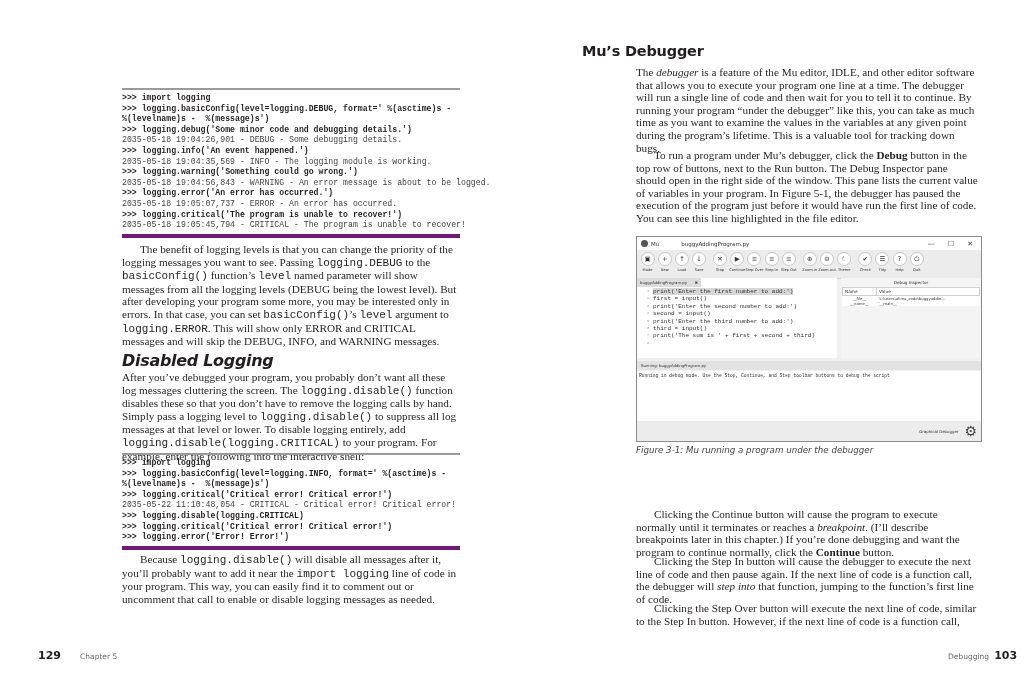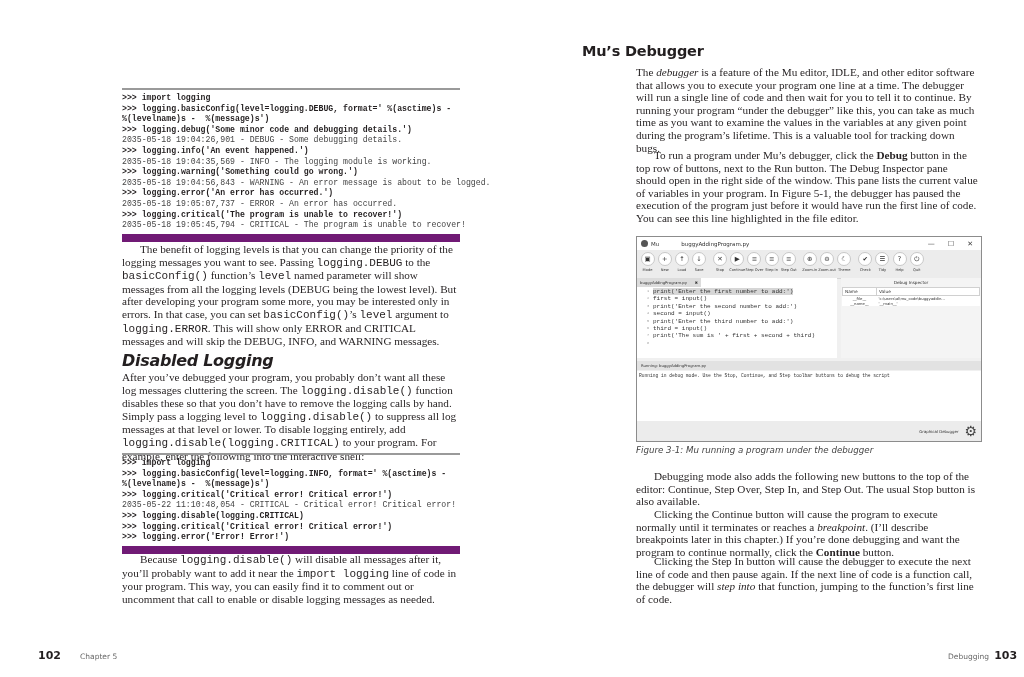--- a/index.html
+++ b/index.html
@@ -6,21 +6,21 @@
   body { width: 1024px; height: 677px; position: relative; overflow: hidden;
          font-family: "Liberation Serif", "DejaVu Serif", serif; color: #231f20; }
   .page { position: absolute; top: 0; height: 677px; }
   .page.left { left: 0; width: 512px; }
   .page.right { left: 512px; width: 512px; }
 
   .para { position: absolute; font-size: 11.2px; line-height: 12.6px; margin: 0; text-align: left; }
   .para .indent { display: inline-block; width: 18px; }
   code, .mono { font-family: "Liberation Mono", "DejaVu Sans Mono", monospace; font-size: 11px; }
 
-  .codeblock { position: absolute; border-top: 2px solid #9a9a9a; border-bottom: 8px solid #701a75;
+  .codeblock { position: absolute; border-top: 2px solid #9a9a9a; border-bottom: 4px solid #701a75;
                padding: 3px 0 3px 0; font-family: "Liberation Mono", "DejaVu Sans Mono", monospace;
                font-size: 8.2px; line-height: 10.6px; white-space: pre; }
   .codeblock .in { font-weight: bold; }
   .codeblock .out { color: #444; }
 
   .h2-left { position: absolute; left: 122px; top: 351px; font-family: "DejaVu Sans", sans-serif;
              font-weight: bold; font-style: italic; font-size: 16px; letter-spacing: -0.3px; }
   .h1-right { position: absolute; left: 70px; top: 43px; font-family: "DejaVu Sans", sans-serif;
               font-weight: bold; font-size: 14.5px; letter-spacing: -0.2px; }
 
@@ -79,21 +79,21 @@
 
   <div class="h2-left">Disabled Logging</div>
 
   <p class="para" style="left:122px; top:371px; width:338px;"><span><span>After you’ve debugged your program, you probably don’t want all these log messages cluttering the screen. The </span><code>logging.disable()</code><span> function disables these so that you don’t have to remove the logging calls by hand. Simply pass a logging level to </span><code>logging.disable()</code><span> to suppress all log messages at that level or lower. To disable logging entirely, add </span><code>logging.disable(logging.CRITICAL)</code><span> to your program. For example, enter the following into the interactive shell:</span></span></p>
 
   <div class="codeblock" style="left:122px; top:453px; width:338px;"><div class="in">&gt;&gt;&gt; import logging</div><div class="in">&gt;&gt;&gt; logging.basicConfig(level=logging.INFO, format=' %(asctime)s -</div><div class="in">%(levelname)s -  %(message)s')</div><div class="in">&gt;&gt;&gt; logging.critical('Critical error! Critical error!')</div><div class="out">2035-05-22 11:10:48,054 - CRITICAL - Critical error! Critical error!</div><div class="in">&gt;&gt;&gt; logging.disable(logging.CRITICAL)</div><div class="in">&gt;&gt;&gt; logging.critical('Critical error! Critical error!')</div><div class="in">&gt;&gt;&gt; logging.error('Error! Error!')</div></div>
 
   <p class="para" style="left:122px; top:553px; width:338px;"><span class="indent"></span><span><span>Because </span><code>logging.disable()</code><span> will disable all messages after it, you’ll probably want to add it near the </span><code>import logging</code><span> line of code in your program. This way, you can easily find it to comment out or uncomment that call to enable or disable logging messages as needed.</span></span></p>
 
   <div class="folio" style="left:38px;">
-    <span class="num">102</span>
+    <span class="num">129</span>
     <span class="label" style="margin-left:14px;">Chapter 5</span>
   </div>
 </div>
 
 <div class="page right">
   <div class="h1-right">Mu’s Debugger</div>
 
   <p class="para" style="left:124px; top:66px; width:344px;"><span><span>The </span><em>debugger</em><span> is a feature of the Mu editor, IDLE, and other editor software that allows you to execute your program one line at a time. The debugger will run a single line of code and then wait for you to tell it to continue. By running your program “under the debugger” like this, you can take as much time as you want to examine the values in the variables at any given point during the program’s lifetime. This is a valuable tool for tracking down bugs.</span></span></p>
 
   <p class="para" style="left:124px; top:149px; width:344px;"><span class="indent"></span><span><span>To run a program under Mu’s debugger, click the </span><strong>Debug</strong><span> button in the top row of buttons, next to the Run button. The Debug Inspector pane should open in the right side of the window. This pane lists the current value of variables in your program. In Figure 5-1, the debugger has paused the execution of the program just before it would have run the first line of code. You can see this line highlighted in the file editor.</span></span></p>
@@ -219,24 +219,24 @@
     <div class="runbar">Running: buggyAddingProgram.py</div>
     <div class="console">Running in debug mode. Use the Stop, Continue, and Step toolbar buttons to debug the script</div>
     <div class="statusbar">
       <span class="mode">Graphical Debugger</span>
       <span class="gear">⚙</span>
     </div>
   </div>
 
   <div class="caption">Figure 3-1: Mu running a program under the debugger</div>
 
-  <p class="para" style="left:124px; top:470px; width:344px;"><span class="indent"></span><span>Debugging mode also adds the following new buttons to the top of the editor: Continue, Step Over, Step In, and Step Out. The usual Stop button is also available.</span></p>
 
   <p class="para" style="left:124px; top:508px; width:344px;"><span class="indent"></span><span><span>Clicking the Continue button will cause the program to execute normally until it terminates or reaches a </span><em>breakpoint</em><span>. (I’ll describe breakpoints later in this chapter.) If you’re done debugging and want the program to continue normally, click the </span><strong>Continue</strong><span> button.</span></span></p>
 
   <p class="para" style="left:124px; top:555px; width:344px;"><span class="indent"></span><span><span>Clicking the Step In button will cause the debugger to execute the next line of code and then pause again. If the next line of code is a function call, the debugger will </span><em>step into</em><span> that function, jumping to the function’s first line of code.</span></span></p>
 
+  <p class="para" style="left:124px; top:602px; width:344px;"><span class="indent"></span><span>Clicking the Step Over button will execute the next line of code, similar to the Step In button. However, if the next line of code is a function call,</span></p>
 
   <div class="folio" style="left:404px;">
     <span class="label">Debugging</span>
     <span class="num" style="">103</span>
   </div>
 </div>
 
 </body></html>

